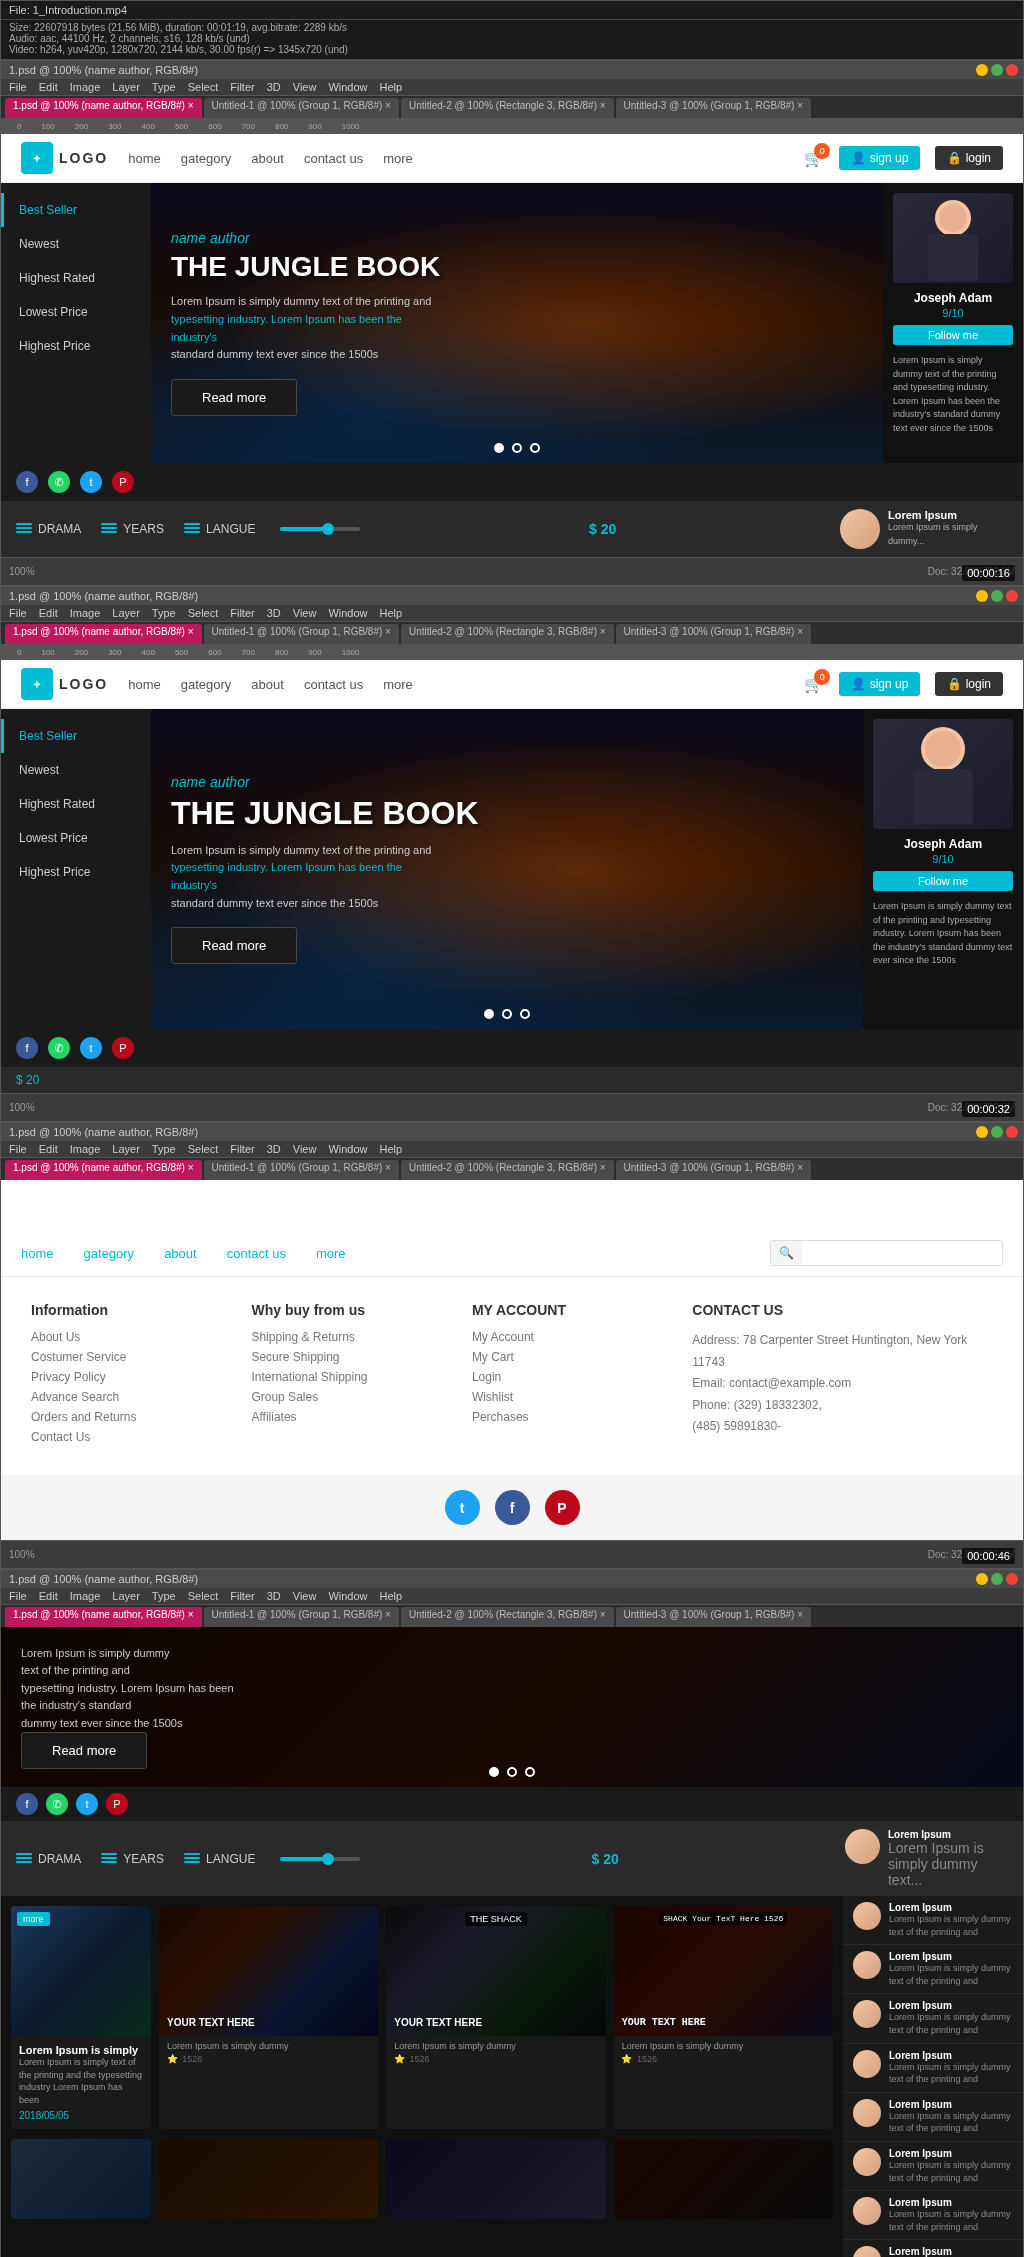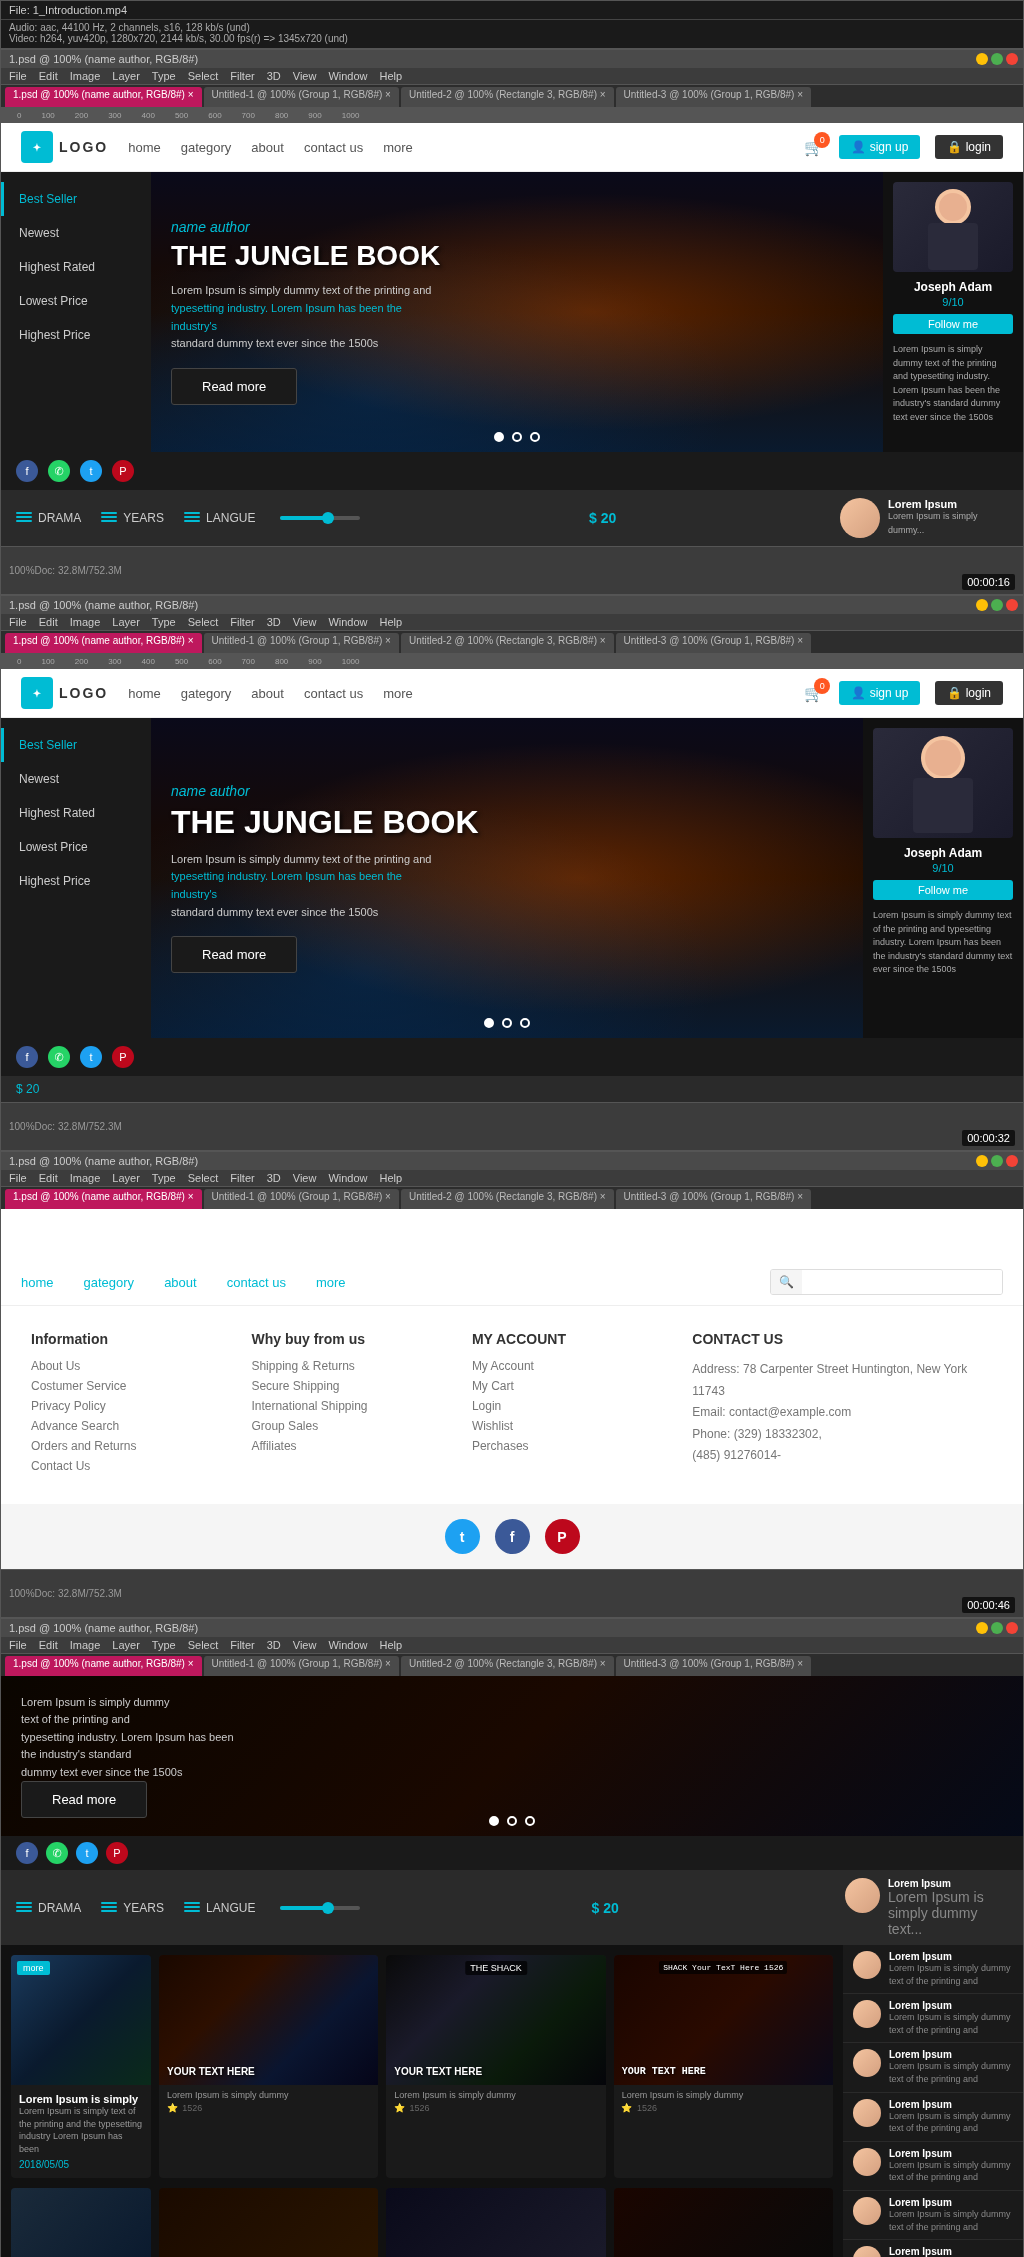--- a/index.html
+++ b/index.html
@@ -397,23 +397,23 @@
       font-size: 10px;
       line-height: 1.5;
     }
     .reviewer-name { color: #fff; font-weight: bold; font-size: 11px; }
 
     
     .ps-statusbar {
       background: #3c3c3c;
       color: #999;
       font-size: 10px;
-      padding: 18px 8px;
-      display: flex;
-      justify-content: flex-start;
+      padding: 8px 8px;
+      display: flex;
+      justify-content: space-between;
       border-top: 1px solid #555;
     }
 
     
     .footer-nav {
       background: #fff;
       padding: 10px 20px;
       display: flex;
       gap: 30px;
       align-items: center;
@@ -566,20 +566,21 @@
     }
   </style>
 </head>
 <body>
 
 <div class="ps-window screen-frame">
   <div class="video-title-bar">
     <span>File: 1_Introduction.mp4</span>
   </div>
   <div class="video-info">
+    <div>Size: 22607918 bytes (21.56 MiB), duration: 00:01:19, avg.bitrate: 2289 kb/s</div>
     <div>Audio: aac, 44100 Hz, 2 channels, s16, 128 kb/s (und)</div>
     <div>Video: h264, yuv420p, 1280x720, 2144 kb/s, 30.00 fps(r) =&gt; 1345x720 (und)</div>
   </div>
 </div>
 
 <div class="ps-window screen-frame" style="position:relative;">
 
   <div class="ps-title-bar">
     <span>1.psd @ 100% (name author, RGB/8#)</span>
     <div class="frame-close-btns">
@@ -948,21 +949,21 @@
         <a class="footer-col-link">Login</a>
         <a class="footer-col-link">Wishlist</a>
         <a class="footer-col-link">Perchases</a>
       </div>
       <div>
         <div class="footer-col-title">CONTACT US</div>
         <div class="footer-contact-text">
           <div>Address: 78 Carpenter Street Huntington, New York 11743</div>
           <div>Email: contact@example.com</div>
           <div>Phone: (329) 18332302,</div>
-          <div>(485) 91276014-</div>
+          <div>(485) 59891830-</div>
         </div>
       </div>
     </div>
 
     <div class="footer-social">
       <div class="footer-social-btn fsb-tw">t</div>
       <div class="footer-social-btn fsb-fb">f</div>
       <div class="footer-social-btn fsb-pt">P</div>
     </div>
   </div>

